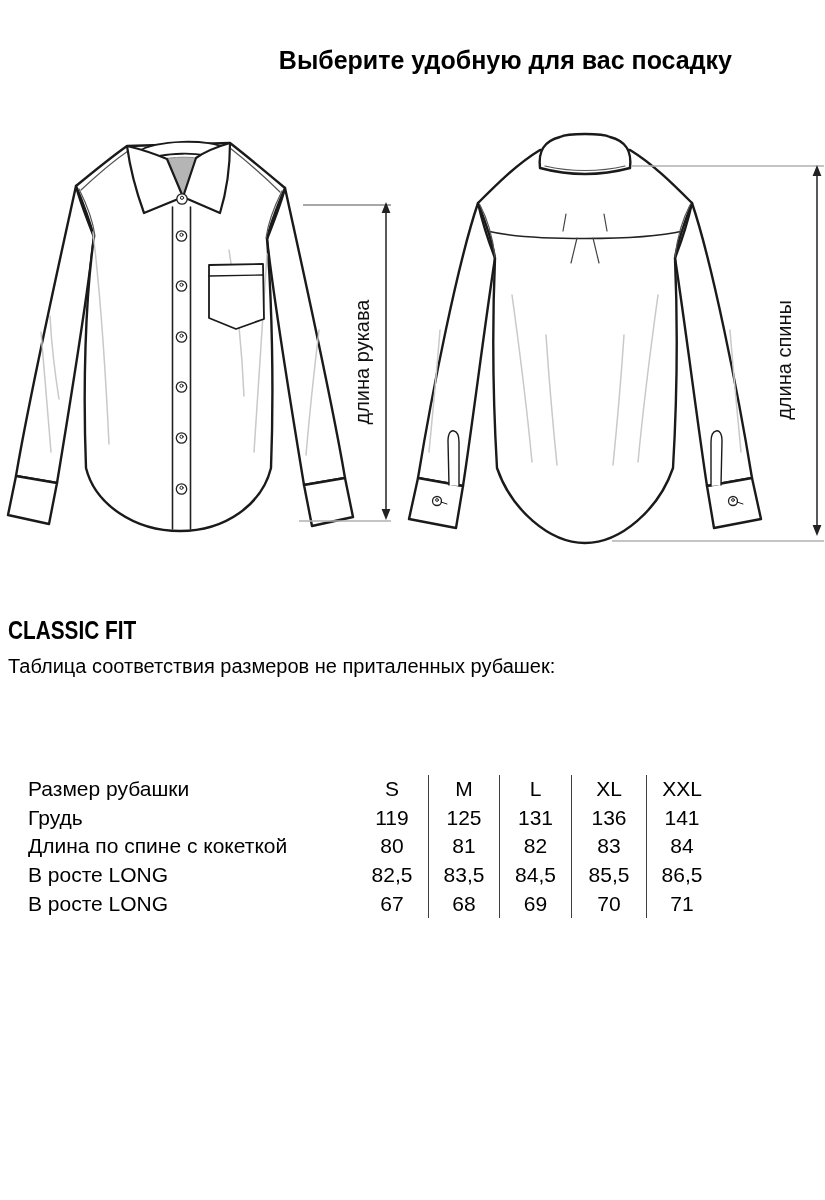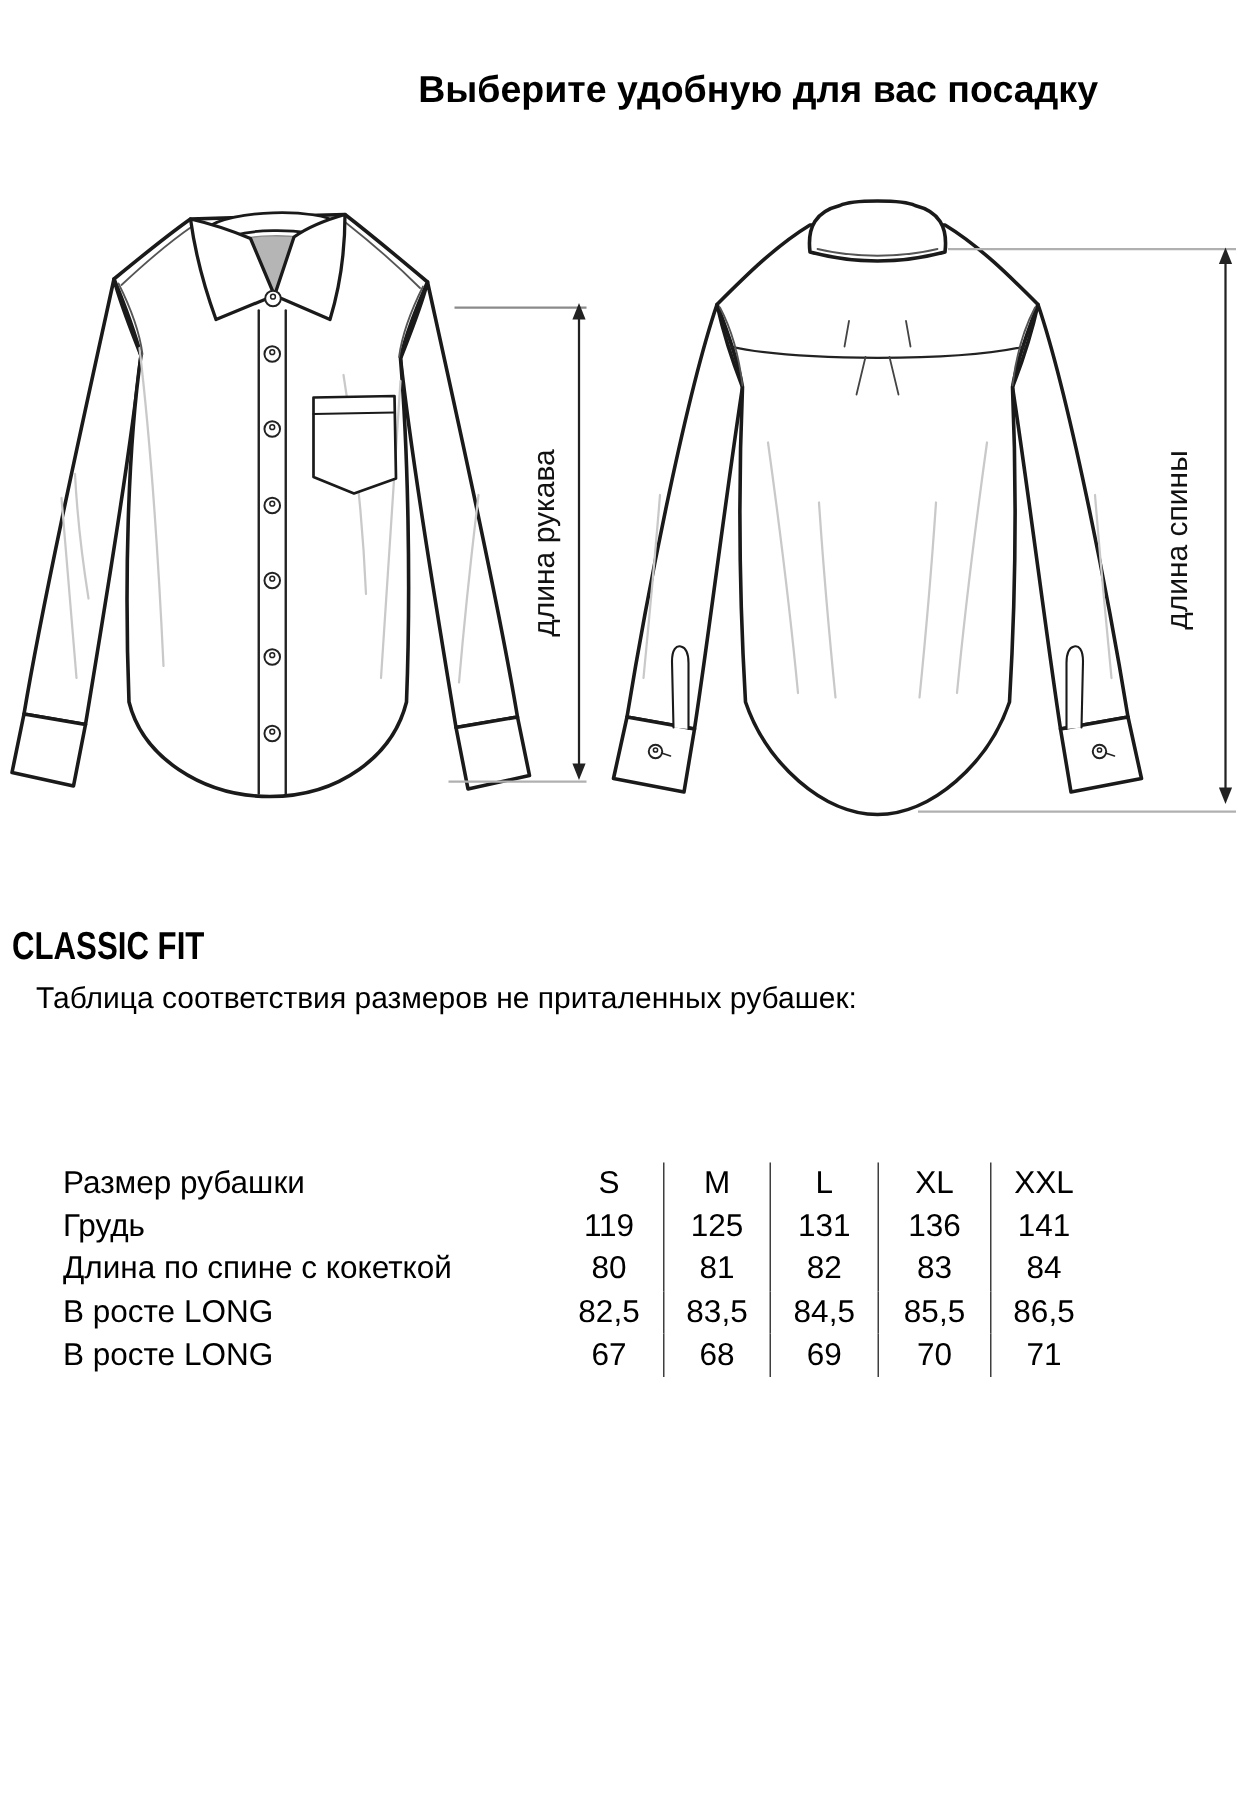--- a/index.html
+++ b/index.html
@@ -10,23 +10,23 @@
   .title{
     position:absolute;top:46px;left:0;width:732px;margin:0;
     text-align:right;font-size:25px;font-weight:700;color:#000;
   }
   .diagram{position:absolute;top:0;left:0;}
   svg text{font-family:"Liberation Sans",sans-serif;}
   .heading{
     position:absolute;top:615px;left:8px;margin:0;font-size:26px;font-weight:700;
     color:#000;transform:scaleX(.8);transform-origin:left center;white-space:nowrap;
   }
-  .subtitle{position:absolute;top:655px;left:24px;margin:0;font-size:20px;color:#000;}
+  .subtitle{position:absolute;top:655px;left:8px;margin:0;font-size:20px;color:#000;}
   table.size{
-    position:absolute;top:775px;left:42px;border-collapse:collapse;
+    position:absolute;top:775px;left:28px;border-collapse:collapse;
     font-size:21px;color:#000;table-layout:fixed;
   }
   table.size td{padding:0;height:28.6px;white-space:nowrap;vertical-align:middle;}
   td.lbl{width:328px;text-align:left;}
   td.v{text-align:center;}
   td.w1{width:72px}td.w2{width:70px}td.w3{width:71px}td.w4{width:74px}td.w5{width:70px}
   td.bl{border-left:1.5px solid #3f3f3f;}
   tr.dbl td{height:57.2px;}
   tr.dbl td.lbl div{line-height:28.6px;}
 </style>

